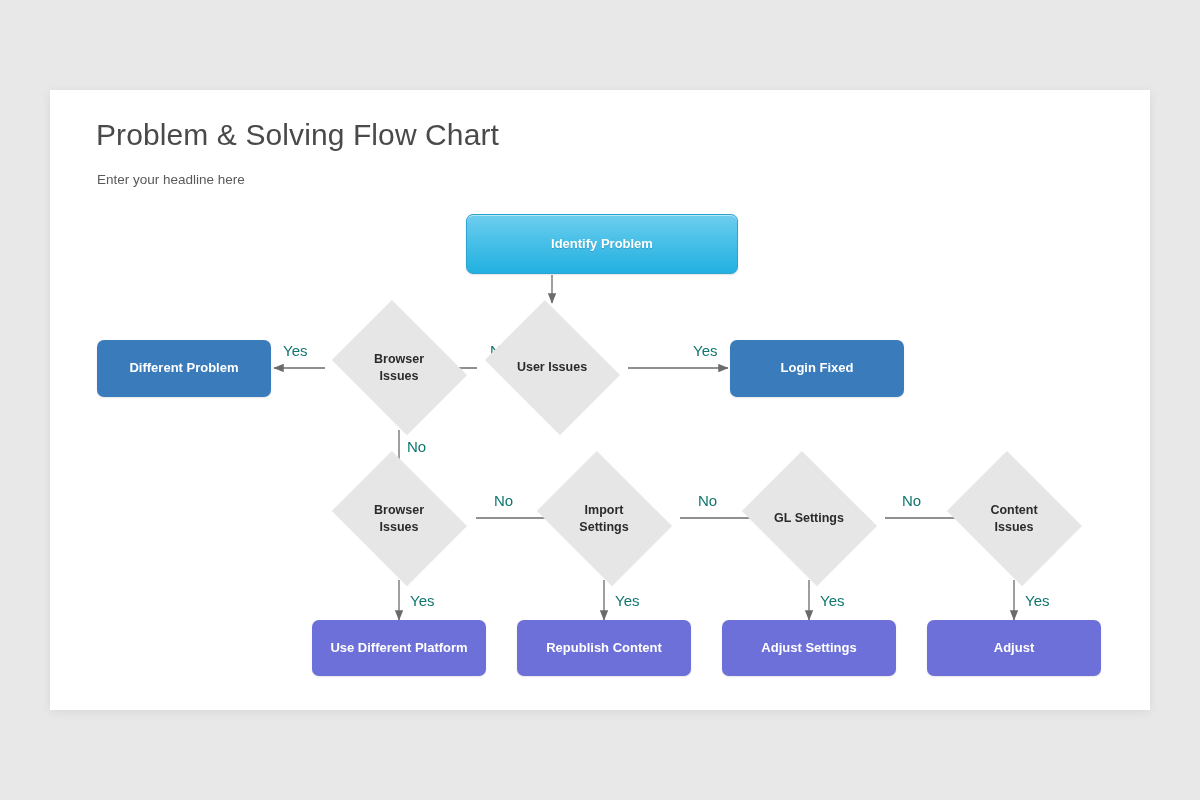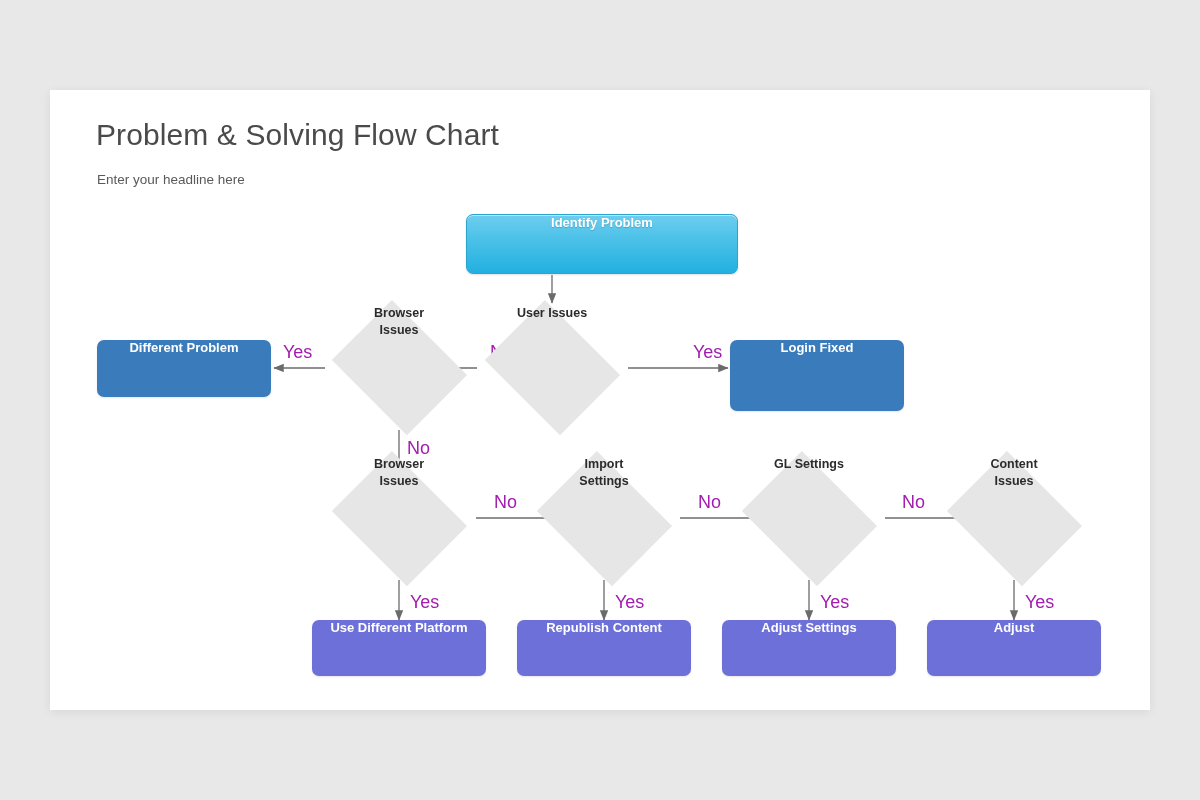--- a/index.html
+++ b/index.html
@@ -62,21 +62,21 @@
     width: 1100px;
     height: 620px;
     pointer-events: none;
   }
 
   
   .node {
     position: absolute;
     box-sizing: border-box;
     display: flex;
-    align-items: flex-start;
+    align-items: center;
     justify-content: center;
     text-align: center;
   }
 
   
   .box {
     border-radius: 7px;
     font-size: 13px;
     font-weight: bold;
     color: #ffffff;
@@ -118,22 +118,22 @@
     font-size: 12.5px;
     font-weight: bold;
     color: #2b2b2b;
     line-height: 1.35;
     white-space: pre-line;
   }
 
   
   .edge-label {
     position: absolute;
-    font-size: 18px;
-    color: #a21caf;
+    font-size: 15px;
+    color: #0f766e;
     white-space: nowrap;
   }
 </style>
 </head>
 <body>
 
 <div id="slide-card">
 
   <div id="page-title">Problem &amp; Solving Flow Chart</div>
   <div id="page-subtitle">Enter your headline here</div>
@@ -198,21 +198,21 @@
 
     <div class="node box start" style="left:416px; top:124px; width:272px; height:60px;">
       <span>Identify Problem</span>
     </div>
 
     <div class="node diamond" style="left:427px; top:215px; width:150px; height:125px;">
       <span class="diamond-shape"></span>
       <span class="diamond-label">User Issues</span>
     </div>
 
-    <div class="node box blue" style="left:680px; top:250px; width:174px; height:71px;">
+    <div class="node box blue" style="left:680px; top:250px; width:174px; height:57px;">
       <span>Login Fixed</span>
     </div>
 
     <div class="node diamond" style="left:274px; top:215px; width:150px; height:125px;">
       <span class="diamond-shape"></span>
       <span class="diamond-label">Browser
 Issues</span>
     </div>
 
     <div class="node box blue" style="left:47px; top:250px; width:174px; height:57px;">

